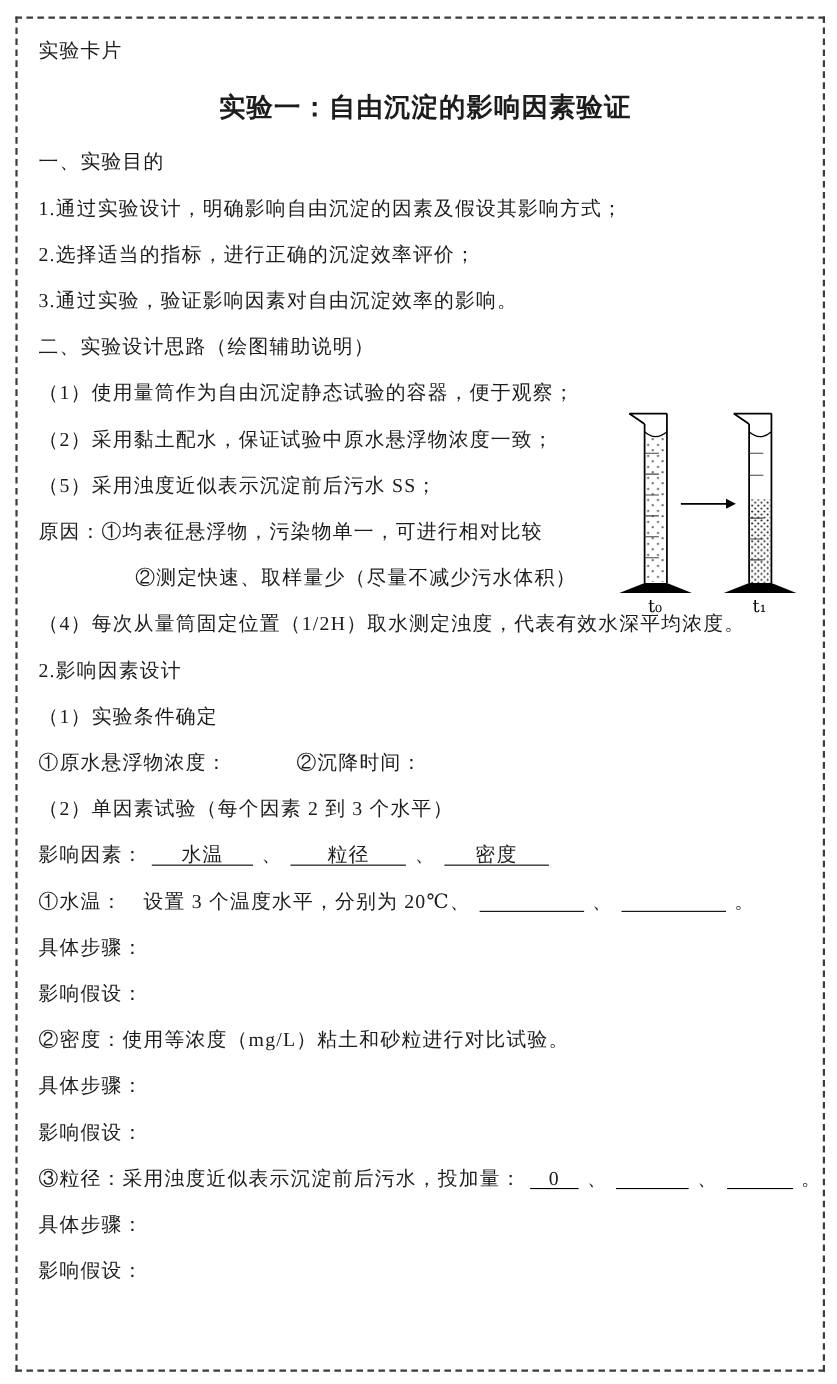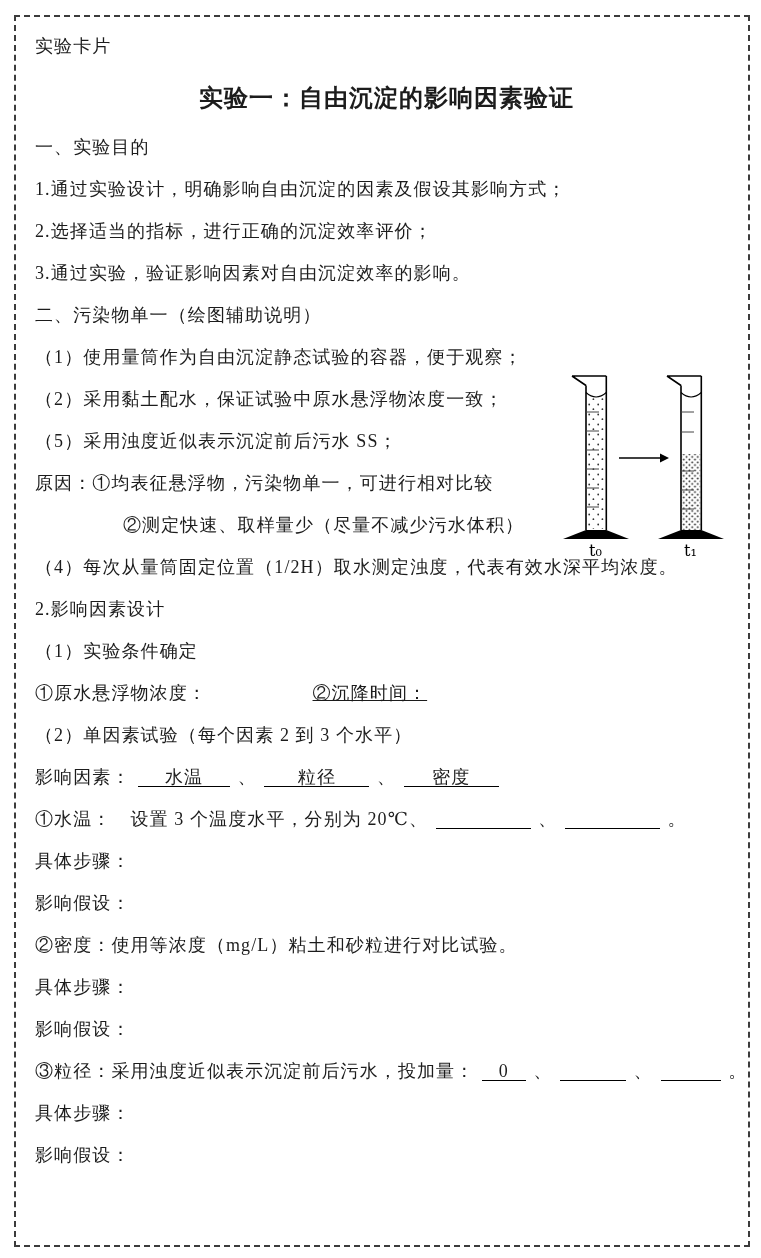--- a/index.html
+++ b/index.html
@@ -14,21 +14,21 @@
   .content { position:absolute; left:19px; top:20px; right:10px; }
   p.line {
     margin:0 0 23px 0; height:19px; line-height:19px;
     font-size:18px; letter-spacing:1.1px; white-space:nowrap;
   }
   .title {
     margin:28px 0 26px 0; height:28px; line-height:28px;
     text-align:center; font-size:24px; font-weight:bold; letter-spacing:1px;
   }
   .indent-reason2 { padding-left:88px; }
-  .cond-part2 { margin-left:100px;text-decoration:underline; }
+  .cond-part2 { margin-left:57px; }
   .blank {
     display:inline-block; border-bottom:1.7px solid #000;
     height:18px; line-height:18px; text-align:center;
     vertical-align:bottom; margin:0 2px;
   }
   .w92{width:92px;} .w105{width:105px;text-align:center;} .w95{width:95px;}
   .w44{width:44px;} .w66{width:66px;} .w60{width:60px;}
   .diagram { position:absolute; left:546px; top:353px; }
 </style>
 </head>
@@ -39,21 +39,21 @@
 
     <p class="line">实验卡片</p>
 
     <div class="title">实验一：自由沉淀的影响因素验证</div>
 
     <p class="line">一、实验目的</p>
     <p class="line">1.通过实验设计，明确影响自由沉淀的因素及假设其影响方式；</p>
     <p class="line">2.选择适当的指标，进行正确的沉淀效率评价；</p>
     <p class="line">3.通过实验，验证影响因素对自由沉淀效率的影响。</p>
 
-    <p class="line">二、污染物单一（绘图辅助说明）</p>
+    <p class="line">二、实验设计思路（绘图辅助说明）</p>
     <p class="line">（1）使用量筒作为自由沉淀静态试验的容器，便于观察；</p>
     <p class="line">（2）采用黏土配水，保证试验中原水悬浮物浓度一致；</p>
     <p class="line">（5）采用浊度近似表示沉淀前后污水 SS；</p>
     <p class="line">原因：①均表征悬浮物，污染物单一，可进行相对比较</p>
     <p class="line indent-reason2">②测定快速、取样量少（尽量不减少污水体积）</p>
     <p class="line">（4）每次从量筒固定位置（1/2H）取水测定浊度，代表有效水深平均浓度。</p>
 
     <p class="line">2.影响因素设计</p>
     <p class="line">（1）实验条件确定</p>
 

